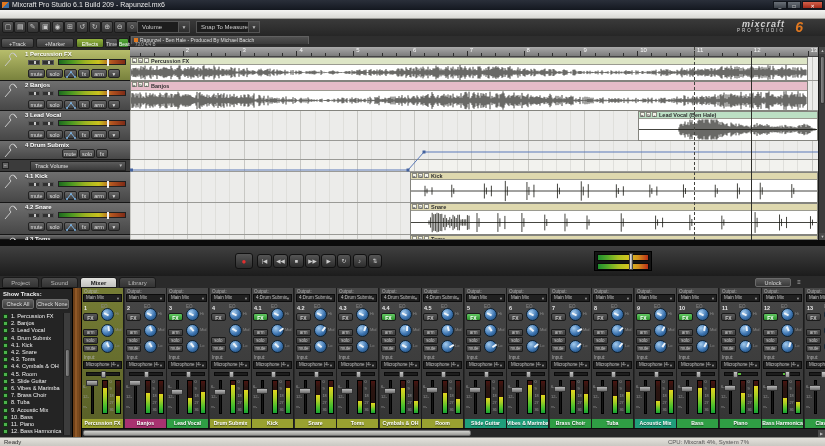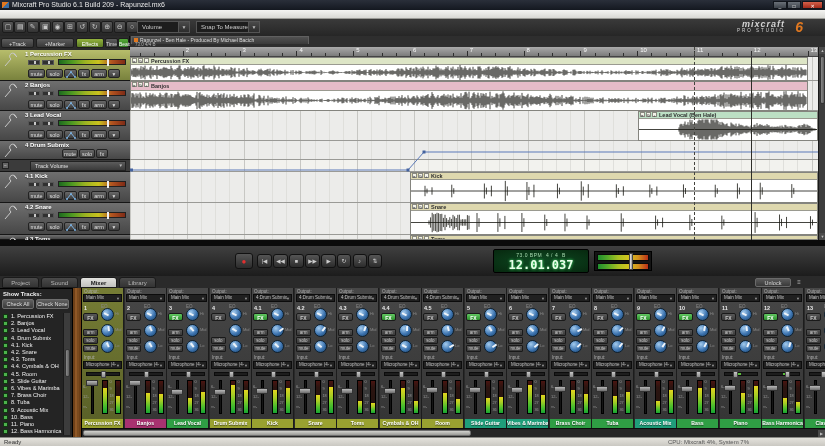--- a/index.html
+++ b/index.html
@@ -443,24 +443,20 @@
         <div class="tpbtn" style="left: 235px; top: 7px; width: 18px; height: 16px; font-size: 8px; line-height: 15px; color: rgb(224, 48, 48);">●</div>
         <div class="tpbtn" style="left: 257px; top: 8px; width: 15px; height: 14px; font-size: 5.5px; line-height: 13px;">|◀</div>
         <div class="tpbtn" style="left: 273px; top: 8px; width: 15px; height: 14px; font-size: 5.5px; line-height: 13px;">◀◀</div>
         <div class="tpbtn" style="left: 289px; top: 8px; width: 15px; height: 14px; font-size: 5.5px; line-height: 13px;">■</div>
         <div class="tpbtn" style="left: 305px; top: 8px; width: 15px; height: 14px; font-size: 5.5px; line-height: 13px;">▶▶</div>
         <div class="tpbtn" style="left: 321px; top: 8px; width: 15px; height: 14px; font-size: 5.5px; line-height: 13px;">▶</div>
         <div class="tpbtn" style="left: 337px; top: 8px; width: 14px; height: 14px; font-size: 6px; line-height: 13px;">↻</div>
         <div class="tpbtn" style="left: 352.5px; top: 8px; width: 14px; height: 14px; font-size: 6px; line-height: 13px;">♪</div>
         <div class="tpbtn" style="left: 368px; top: 8px; width: 14px; height: 14px; font-size: 6px; line-height: 13px;">⇅</div>
       </div>
-    <div id="lcd">
-      <div id="lcdtop"><span>73.0 BPM</span>&nbsp;&nbsp;<span>4 / 4</span>&nbsp;&nbsp;<span>B</span></div>
-      <div id="lcdtime">12.01.037</div>
-    </div>
     <div id="mmeter">
       <div class="mmbar" style="top:2px;"></div>
       <div class="mmbar" style="top:11px;"></div>
       <div id="mmhandle"></div>
     </div>
   </div>
 
   <div id="bottompanel">
     <div id="btabs">
         <div class="btab off" style="left: 2px; width: 37px;">Project</div>

